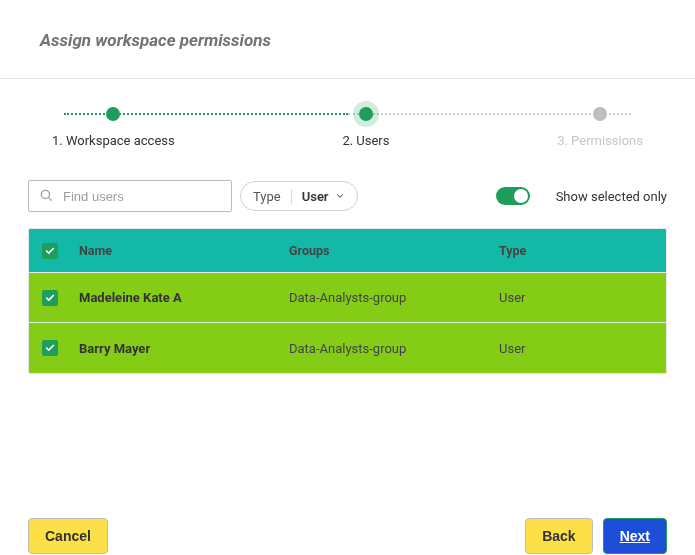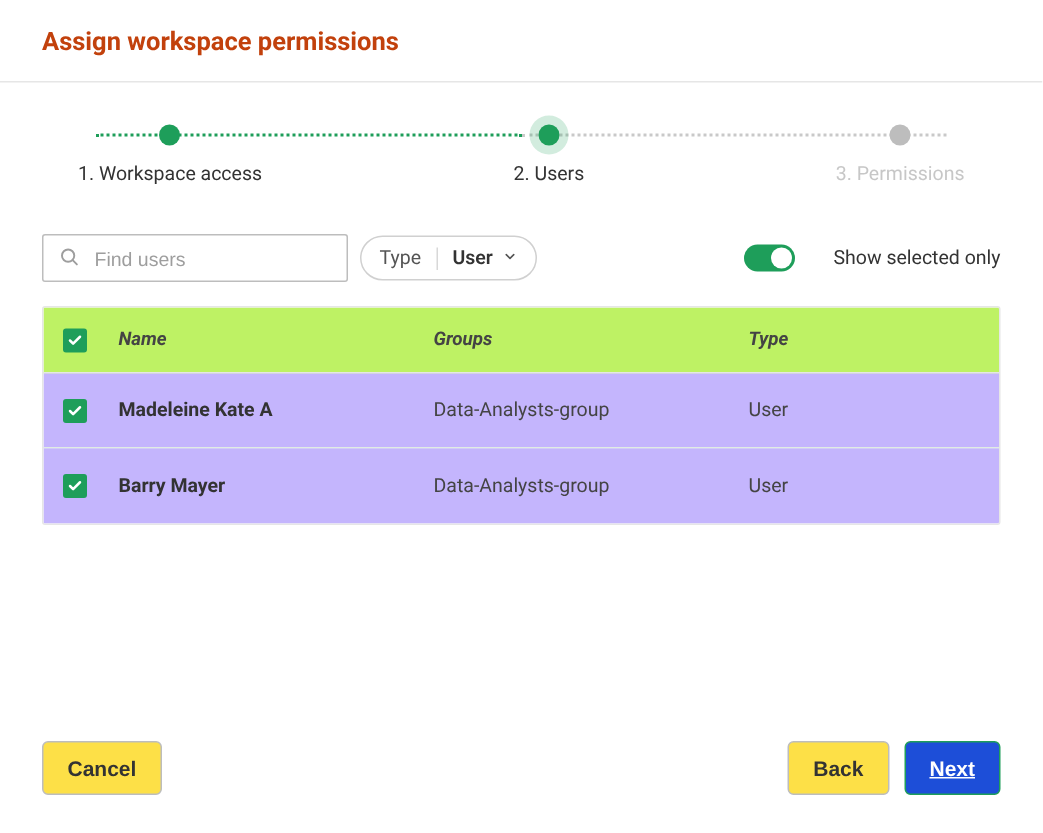--- a/index.html
+++ b/index.html
@@ -8,24 +8,25 @@
     font-family: -apple-system, BlinkMacSystemFont, "Segoe UI", Roboto, Arial, sans-serif;
     color: #333;
     background: #fff;
     width: 695px;
   }
   .header {
     padding: 18px 28px 16px;
     border-bottom: 1px solid #e6e6e6;
   }
   .header h1 {
-    margin: 0;
+    margin: 12px;
     font-size: 17px;
     font-weight: 700;
-    color: #c2410c;
+    color: #737373;
+    font-style: italic;
   }
   .stepper-wrap {
     padding: 28px 28px 8px;
   }
   .stepper {
     position: relative;
     display: flex;
     justify-content: space-between;
     align-items: flex-start;
     margin: 0 24px;
@@ -152,34 +153,33 @@
     border: 1px solid #e6e6e6;
     border-radius: 2px;
     overflow: hidden;
   }
   .thead, .trow {
     display: grid;
     grid-template-columns: 42px 1.2fr 1.2fr 1fr;
     align-items: center;
   }
   .thead {
-    background: #bef264;
+    background: #14b8a6;
     border-bottom: 1px solid #e6e6e6;
     height: 44px;
-    font-style: italic;
   }
   .th {
     font-size: 12.5px;
     font-weight: 700;
     color: #444;
     padding: 0 8px;
   }
   .trow {
     height: 50px;
-    background: #c4b5fd;
+    background: #84cc16;
     border-bottom: 1px solid #e0ece4;
     font-size: 13px;
     color: #444;
   }
   .trow:last-child { border-bottom: none; }
   .td { padding: 0 8px; }
   .td.name { font-weight: 700; color: #333; }
   .cbcell {
     display: flex;
     align-items: center;

